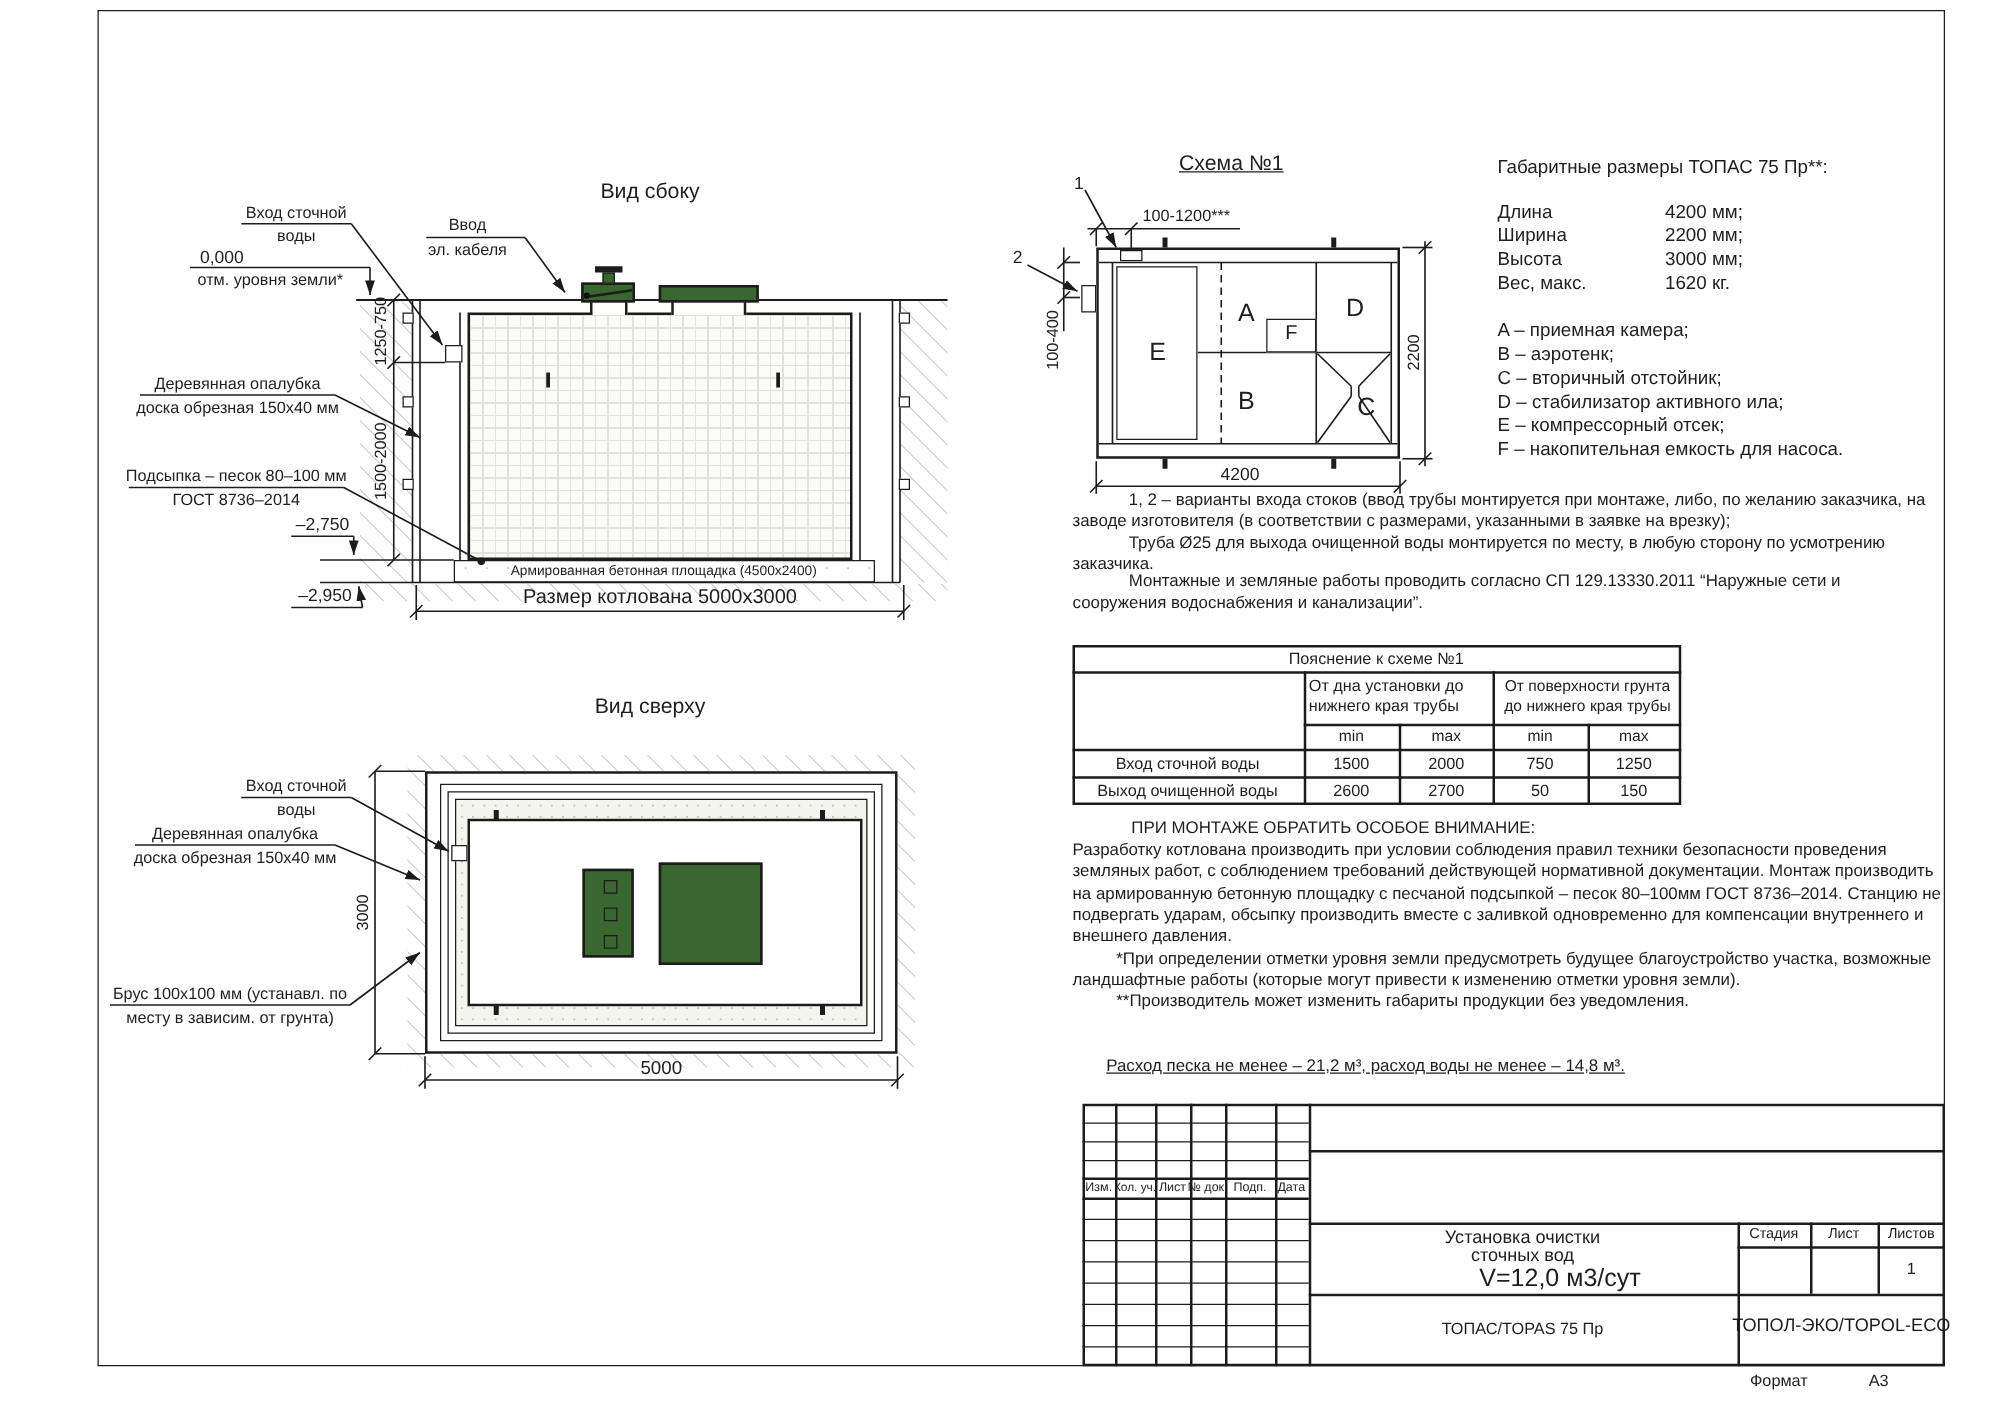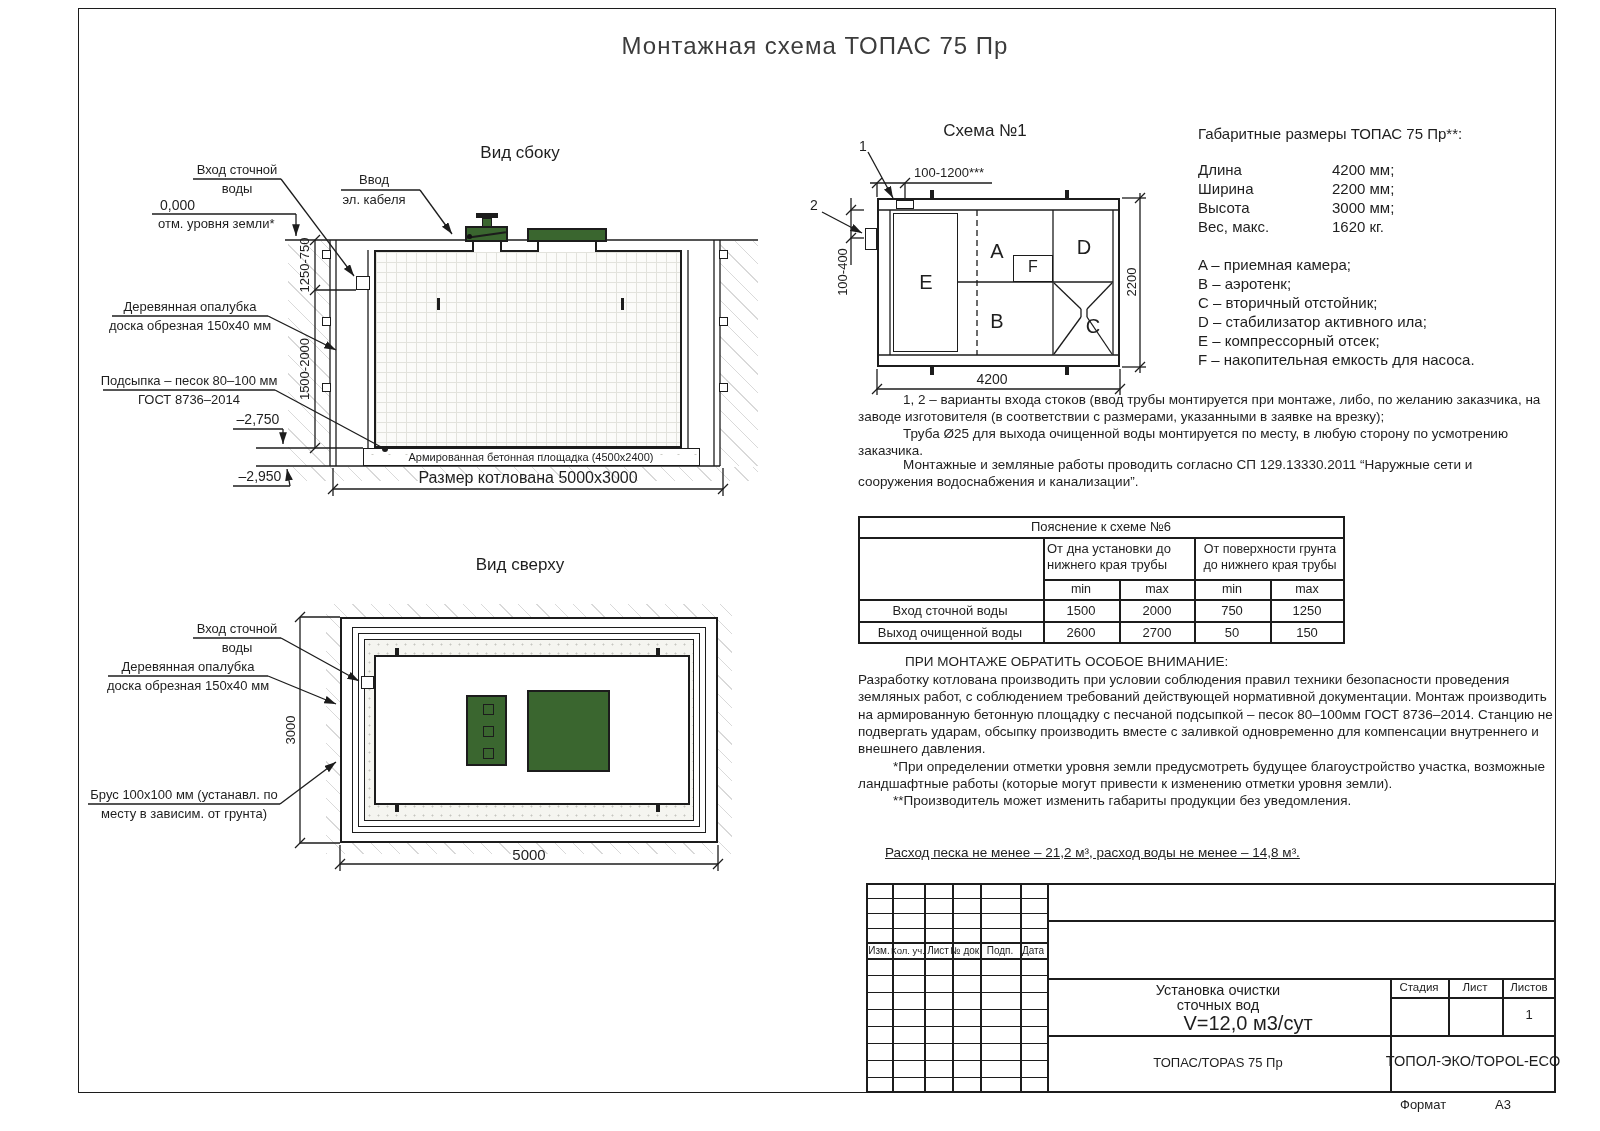--- a/index.html
+++ b/index.html
@@ -21,21 +21,20 @@
   svg{position:absolute;left:0;top:0;}
   svg line,svg path{stroke:#1c1c1c;stroke-width:1.3;fill:none;}
 </style>
 </head>
 <body>
 
 <div id="sheet">
 
   <div class="box nofill" style="left:78px;top:8px;width:1478px;height:1085px;border-width:1.5px;"></div>
 
-  <div class="t c" style="left:815px;top:32px;font-size:24px;color:#3c3c3c;letter-spacing:1px;">Монтажная схема ТОПАС 75 Пр</div>
 
   <div class="hatch" style="left:288px;top:241px;width:42px;height:225px;"></div>
   <div class="hatch" style="left:720px;top:241px;width:38px;height:225px;"></div>
   <div class="hatch" style="left:288px;top:467px;width:470px;height:14px;"></div>
 
   <div class="box gridfill" style="left:374px;top:250px;width:308px;height:198px;border-width:2px;"></div>
 
   <div class="box dotsparse" style="left:363px;top:448px;width:337px;height:18px;"></div>
 
   <div class="hatch" style="left:326px;top:604px;width:406px;height:250px;"></div>
@@ -226,21 +225,21 @@
   <div class="t c" style="left:520px;top:555px;font-size:17px;">Вид сверху</div>
   <div class="t c" style="left:237px;top:621px;font-size:13px;">Вход сточной</div>
   <div class="t c" style="left:237px;top:640px;font-size:13px;">воды</div>
   <div class="t c" style="left:188px;top:659px;font-size:13px;">Деревянная опалубка</div>
   <div class="t c" style="left:188px;top:678px;font-size:13px;">доска обрезная 150х40 мм</div>
   <div class="t c" style="left:184px;top:787px;font-size:13px;">Брус 100х100 мм (устанавл. по</div>
   <div class="t c" style="left:184px;top:806px;font-size:13px;">месту в зависим. от грунта)</div>
   <div class="t v" style="left:290px;top:730px;font-size:13px;">3000</div>
   <div class="t c" style="left:529px;top:846px;font-size:15px;">5000</div>
 
-  <div class="t c" style="left:985px;top:121px;font-size:17px;">Схема №1</div>
+  <div class="t c" style="left:985px;top:121px;font-size:17px;text-decoration:underline;">Схема №1</div>
   <div class="t c" style="left:863px;top:138px;font-size:14px;">1</div>
   <div class="t c" style="left:814px;top:197px;font-size:14px;">2</div>
   <div class="t c" style="left:926px;top:271px;font-size:20px;">E</div>
   <div class="t c" style="left:997px;top:240px;font-size:20px;">A</div>
   <div class="t c" style="left:997px;top:310px;font-size:20px;">B</div>
   <div class="t c" style="left:1033px;top:258px;font-size:16px;">F</div>
   <div class="t c" style="left:1084px;top:236px;font-size:20px;">D</div>
   <div class="t c" style="left:1093px;top:315px;font-size:20px;">C</div>
   <div class="t" style="left:914px;top:165px;font-size:13px;">100-1200***</div>
   <div class="t v" style="left:842px;top:272px;font-size:13px;">100-400</div>
@@ -269,21 +268,21 @@
 
   <div class="box nofill" style="left:858px;top:516px;width:487px;height:128px;border-width:2px;"></div>
   <div class="hl" style="left:858px;top:537px;width:487px;height:1.5px;"></div>
   <div class="hl" style="left:1043px;top:579px;width:302px;height:1.5px;"></div>
   <div class="hl" style="left:858px;top:599px;width:487px;height:1.5px;"></div>
   <div class="hl" style="left:858px;top:621px;width:487px;height:1.5px;"></div>
   <div class="vl" style="left:1043px;top:537px;width:1.5px;height:107px;"></div>
   <div class="vl" style="left:1119px;top:579px;width:1.5px;height:65px;"></div>
   <div class="vl" style="left:1194px;top:537px;width:1.5px;height:107px;"></div>
   <div class="vl" style="left:1270px;top:579px;width:1.5px;height:65px;"></div>
-  <div class="t c" style="left:1101px;top:519px;font-size:13px;">Пояснение к схеме №6</div>
+  <div class="t c" style="left:1101px;top:519px;font-size:13px;">Пояснение к схеме №1</div>
   <div class="t" style="left:1047px;top:541px;width:144px;font-size:13px;line-height:16px;white-space:normal;">От дна установки до нижнего края трубы</div>
   <div class="t" style="left:1198px;top:541px;width:144px;font-size:12.5px;line-height:16px;white-space:normal;text-align:center;">От поверхности грунта до нижнего края трубы</div>
   <div class="t c" style="left:1081px;top:582px;font-size:12.5px;">min</div>
   <div class="t c" style="left:1157px;top:582px;font-size:12.5px;">max</div>
   <div class="t c" style="left:1232px;top:582px;font-size:12.5px;">min</div>
   <div class="t c" style="left:1307px;top:582px;font-size:12.5px;">max</div>
   <div class="t c" style="left:950px;top:603px;font-size:13px;">Вход сточной воды</div>
   <div class="t c" style="left:1081px;top:603px;font-size:13px;">1500</div>
   <div class="t c" style="left:1157px;top:603px;font-size:13px;">2000</div>
   <div class="t c" style="left:1232px;top:603px;font-size:13px;">750</div>

